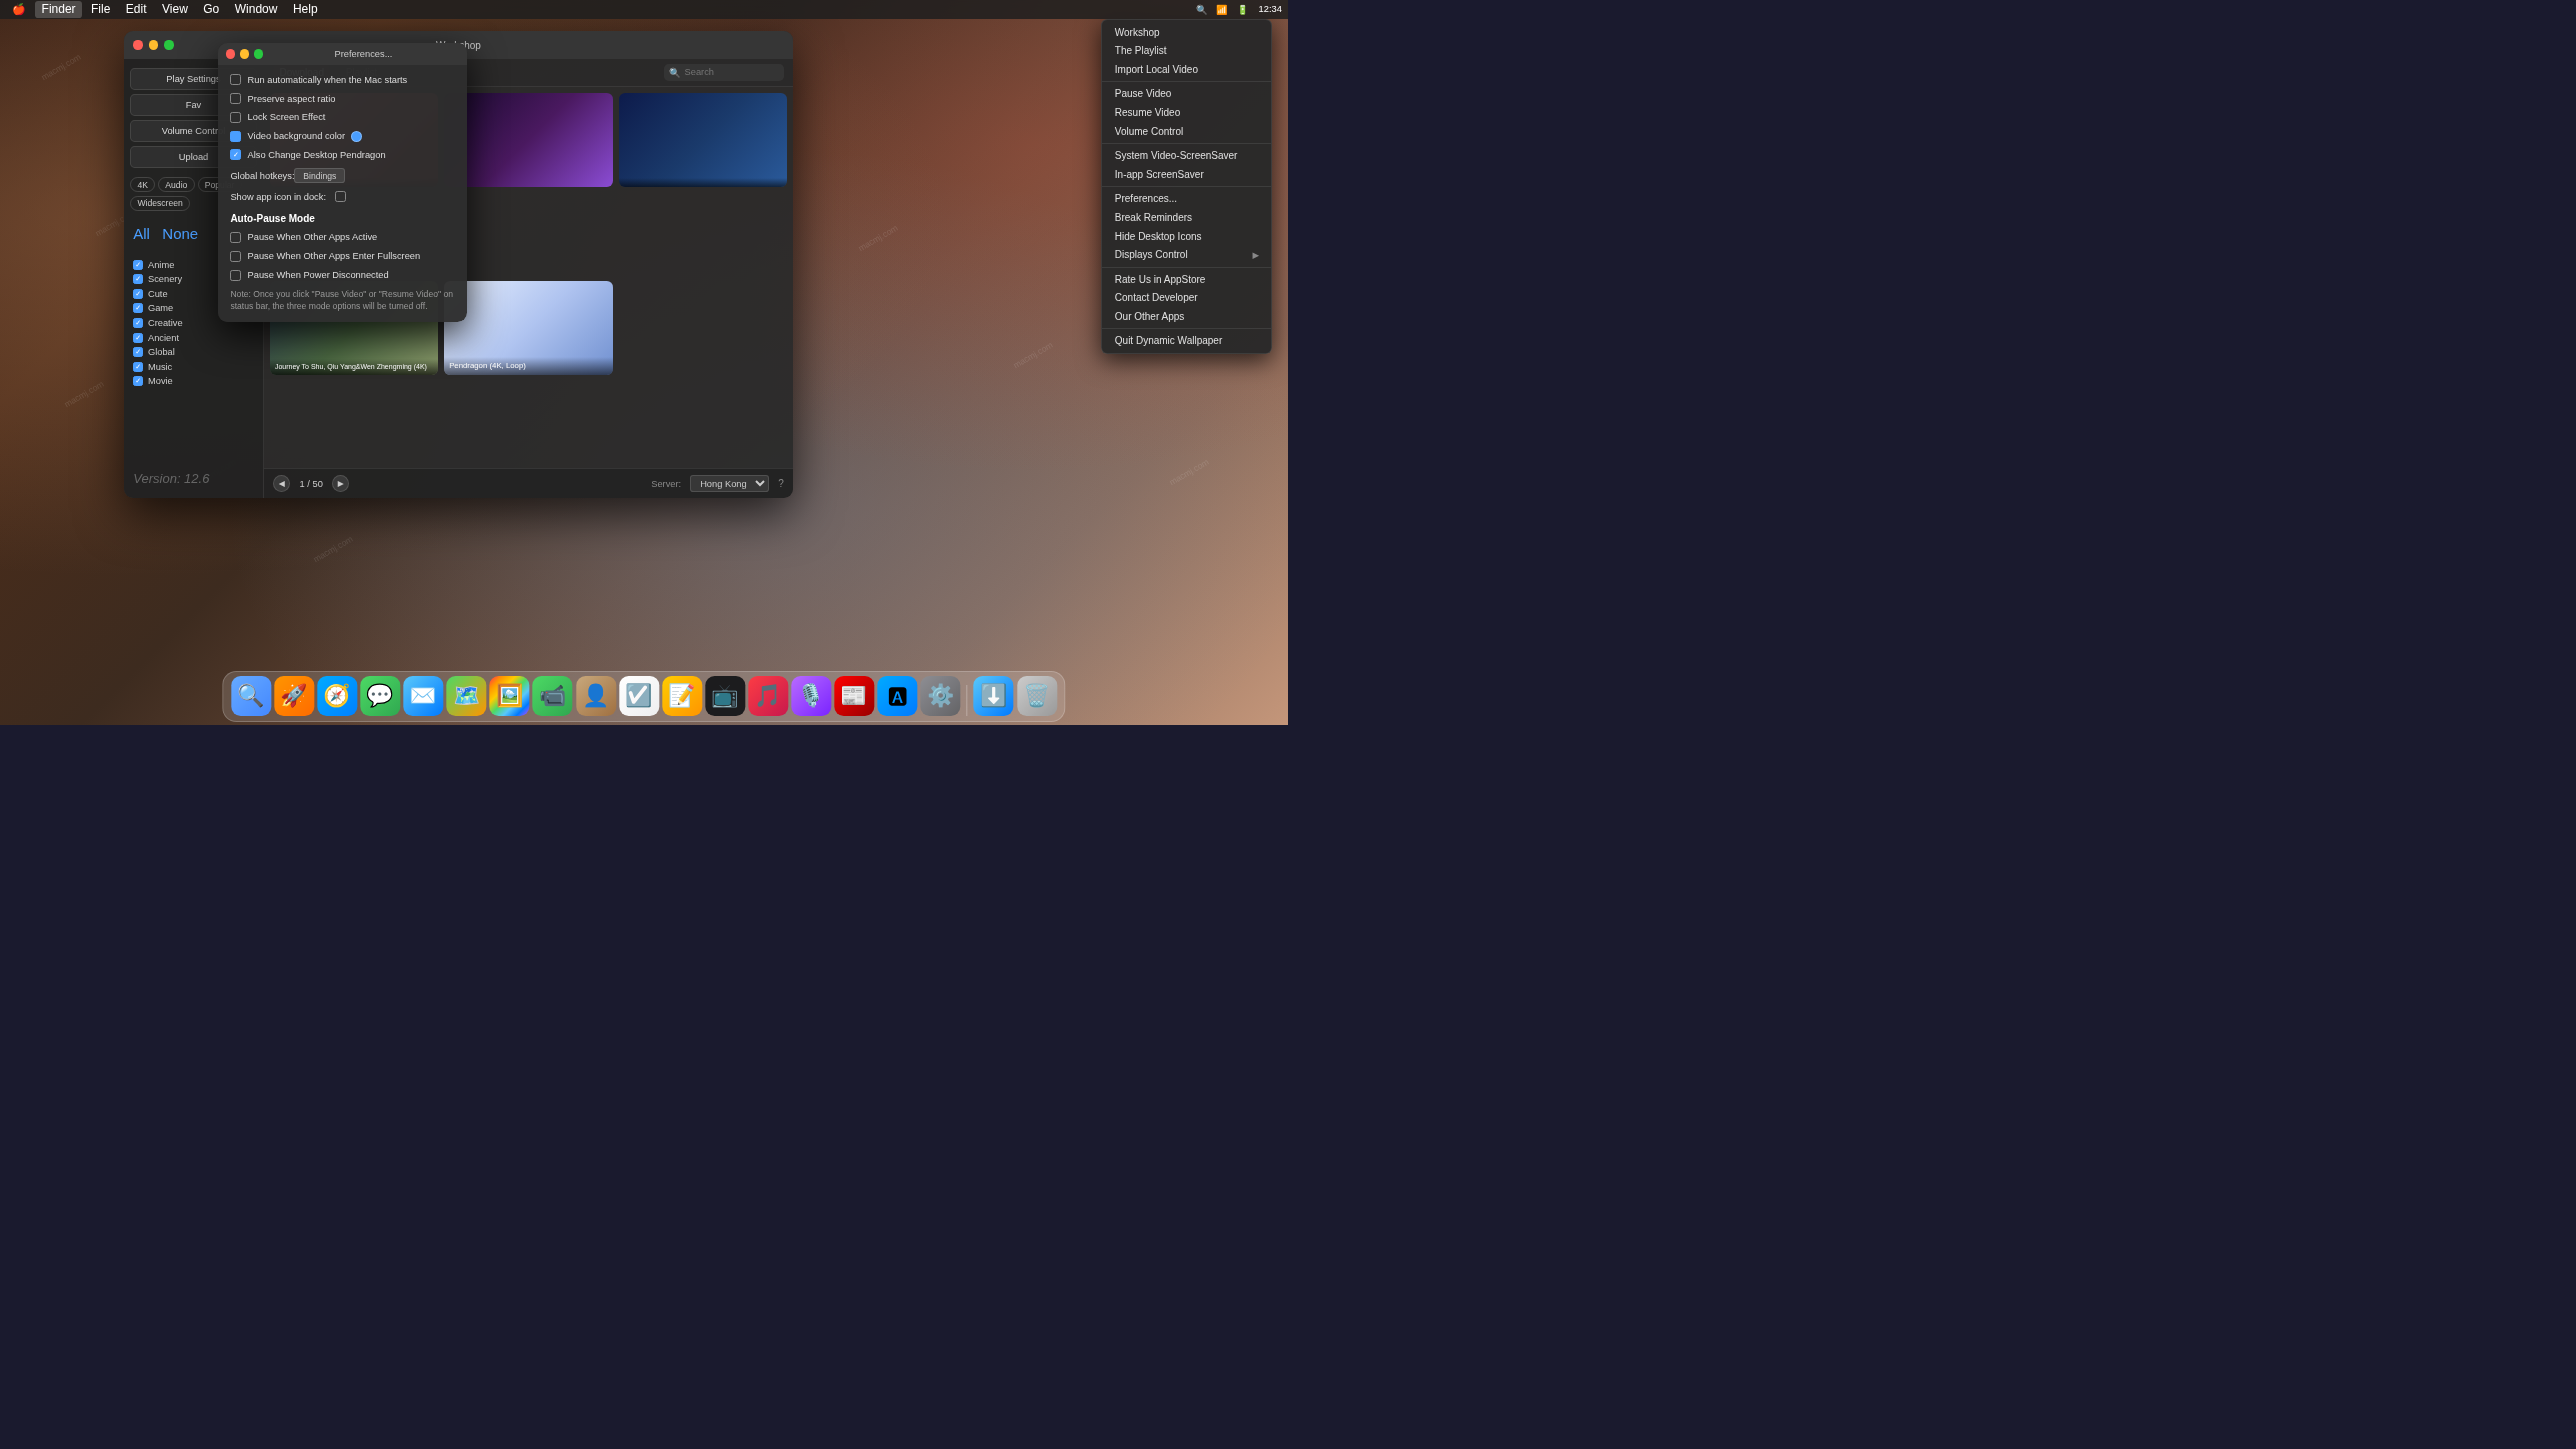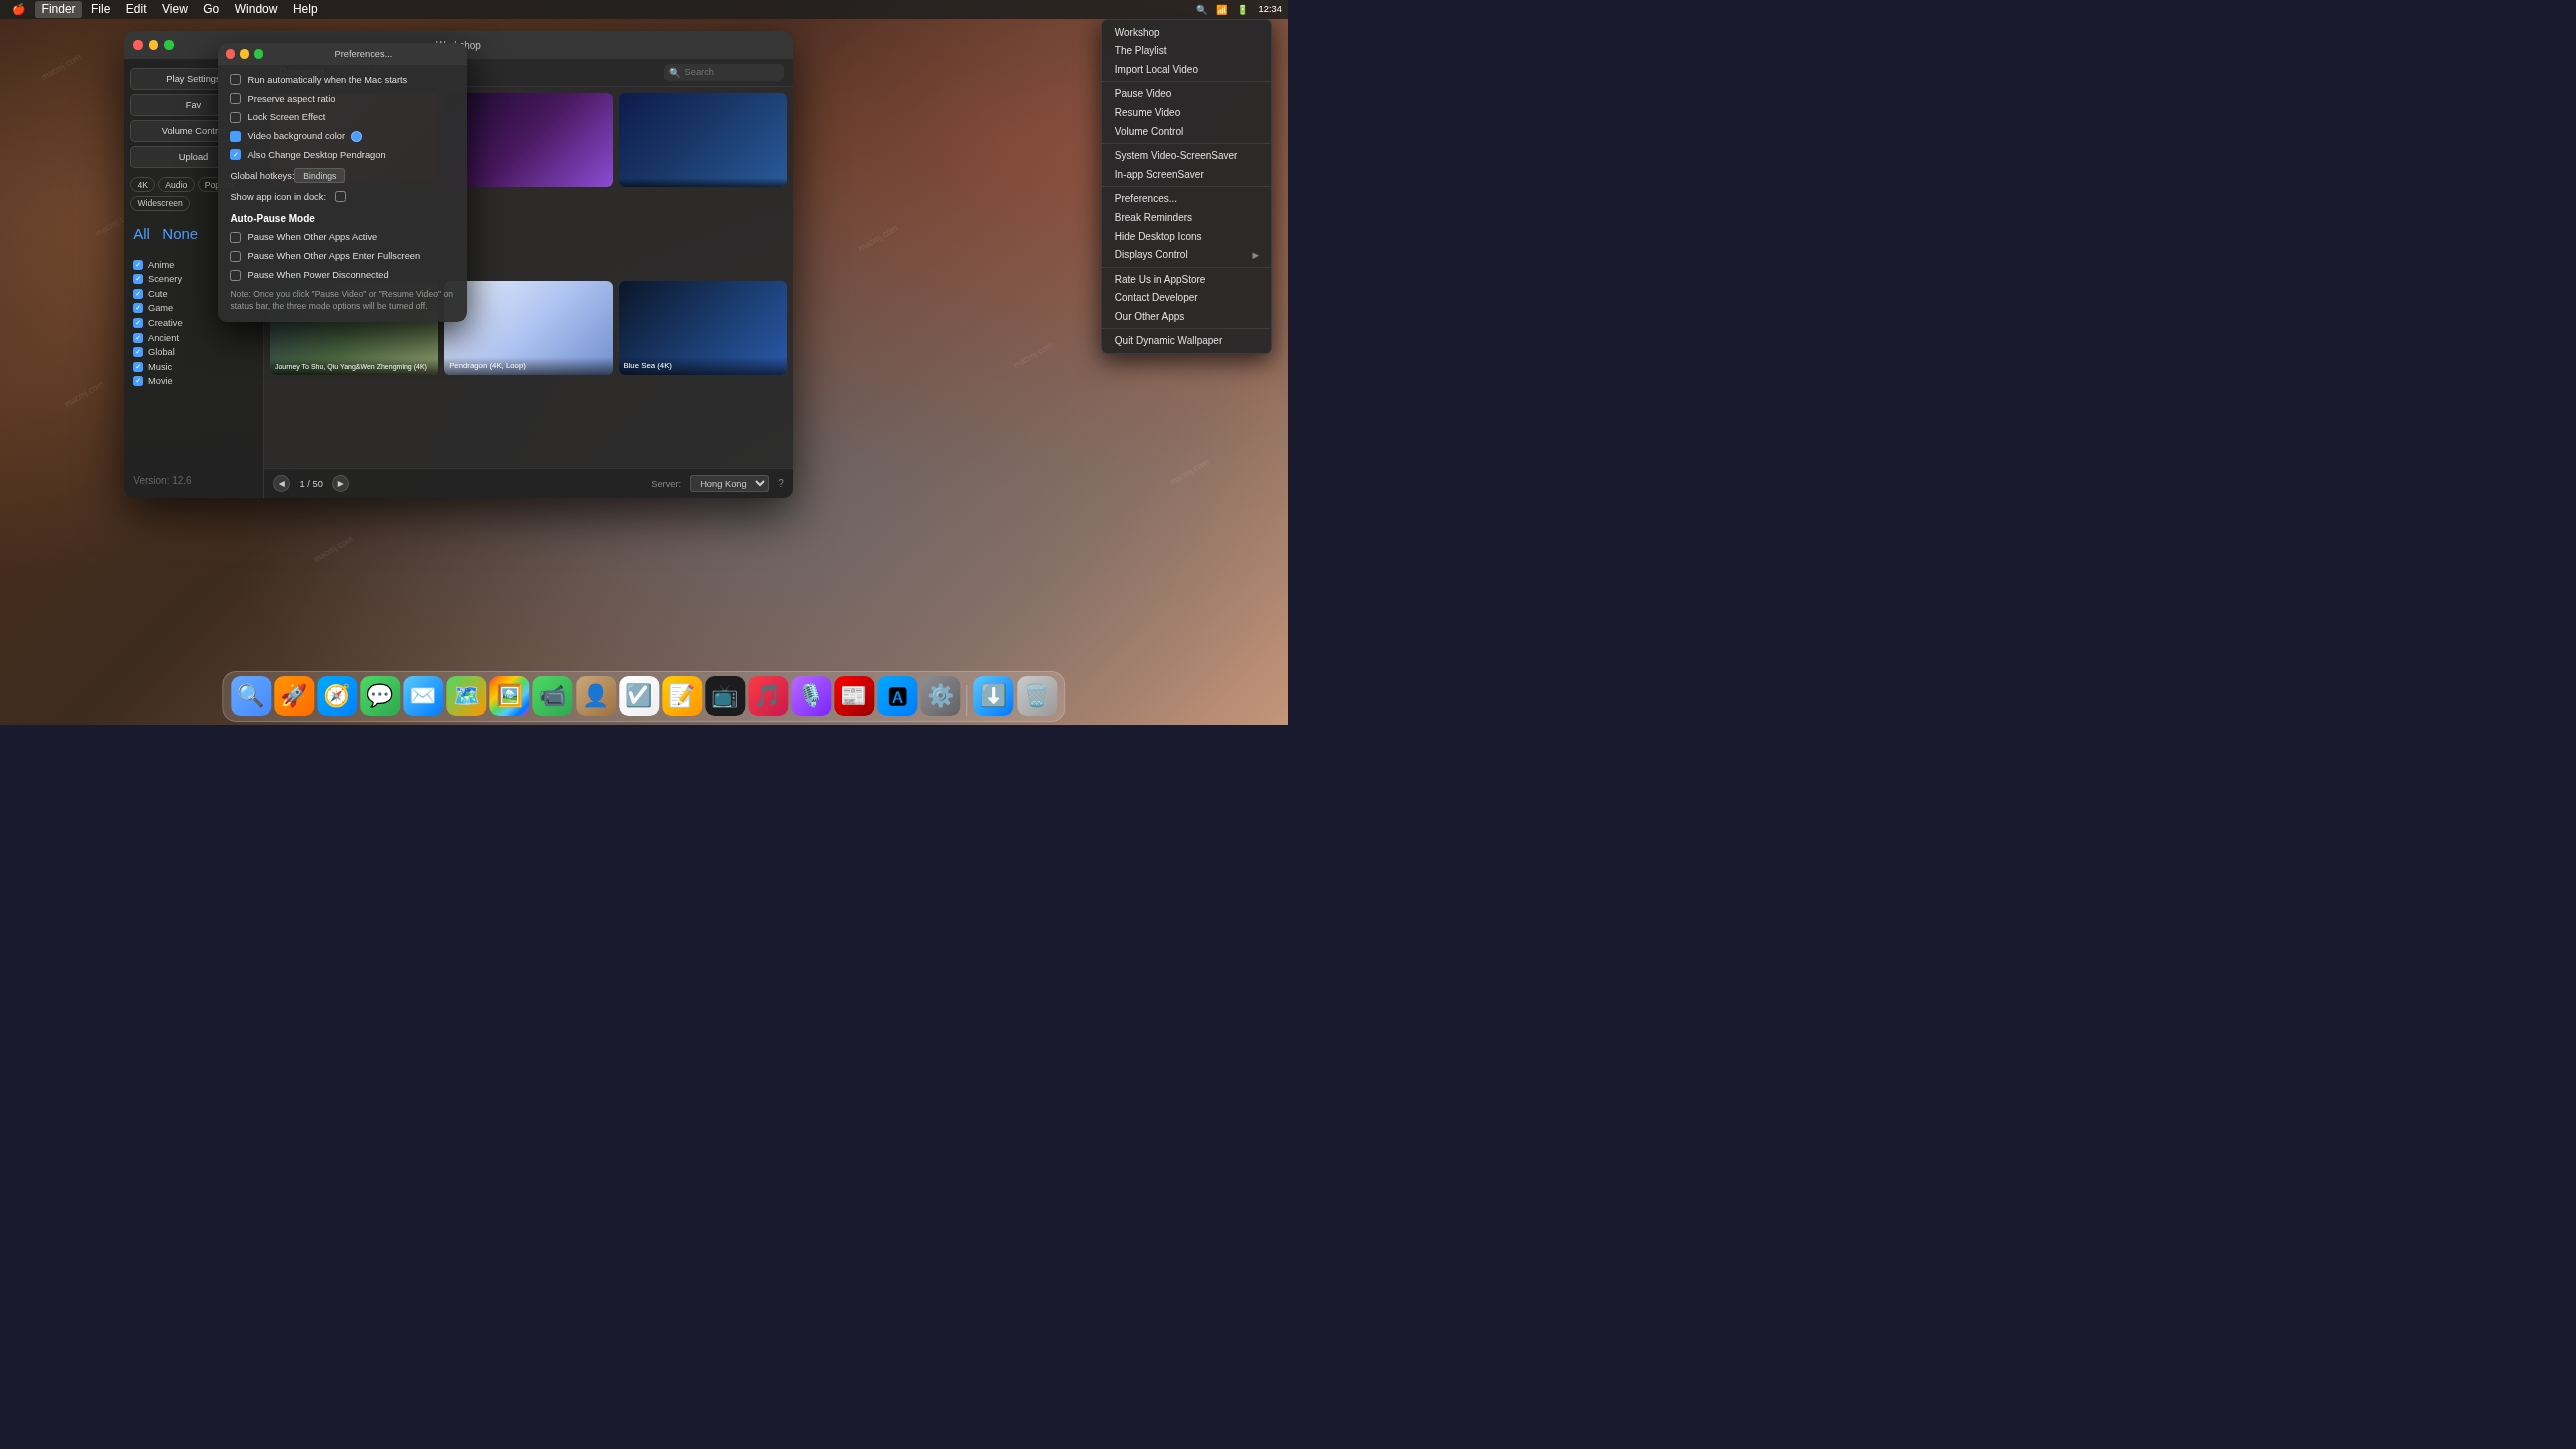--- a/index.html
+++ b/index.html
@@ -199,23 +199,24 @@
     }
     .all-none-btn {
       font-size: 15px;
       color: #4a9eff;
       cursor: pointer;
       padding: 1.6px 3.1px;
     }
 
     .sidebar-version {
       margin-top: auto;
-      font-size: 10px;
+      font-size: 13px;
       color: #666;
       padding: 3.1px;
+      font-style: italic;
     }
 
     
     .main-area {
       flex: 1;
       display: flex;
       flex-direction: column;
       overflow: hidden;
     }
     .tabs-row {
@@ -692,25 +693,20 @@
           </div>
         </div>
         <div class="wallpaper-item">
           <div class="wallpaper-thumb" style="width:100%;height:100%;background:linear-gradient(135deg,#2c3e50,#4a6741,#8b9b6b);position:relative;">
             <div style="position:absolute;bottom:0;left:0;right:0;padding:4.7px;font-size:7px;color:#fff;background:linear-gradient(transparent,rgba(0,0,0,0.7));">Journey To Shu, Qiu Yang&amp;Wen Zhengming (4K)</div>
           </div>
         </div>
         <div class="wallpaper-item">
           <div class="wallpaper-thumb" style="width:100%;height:100%;background:linear-gradient(135deg,#e8f0fe,#b0c4f0,#7090d0);position:relative;">
             <div style="position:absolute;bottom:0;left:0;right:0;padding:4.7px;font-size:7.8px;color:#fff;background:linear-gradient(transparent,rgba(0,0,0,0.6));">Pendragon (4K, Loop)</div>
-          </div>
-        </div>
-        <div class="wallpaper-item">
-          <div class="wallpaper-thumb" style="width:100%;height:100%;background:linear-gradient(135deg,#0a1628,#1a3a6b,#2a5aab);position:relative;">
-            <div style="position:absolute;bottom:0;left:0;right:0;padding:4.7px;font-size:7.8px;color:#fff;background:linear-gradient(transparent,rgba(0,0,0,0.6));">Blue Sea (4K)</div>
           </div>
         </div>
       </div>
 
       <div class="bottom-bar">
         <div class="nav-btn">◀</div>
         <span class="page-info">1 / 50</span>
         <div class="nav-btn">▶</div>
         <span class="server-label">Server:</span>
         <select class="server-select">

